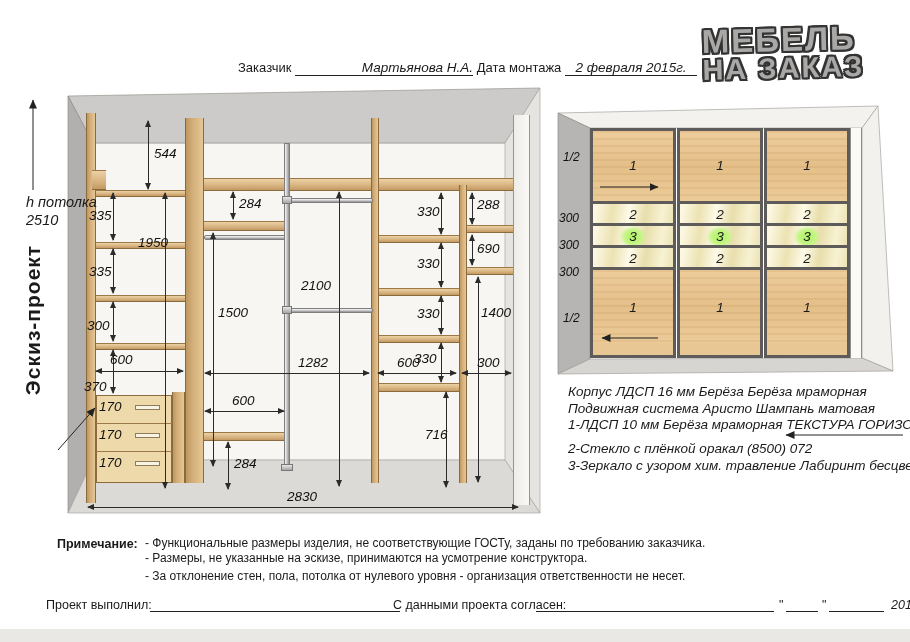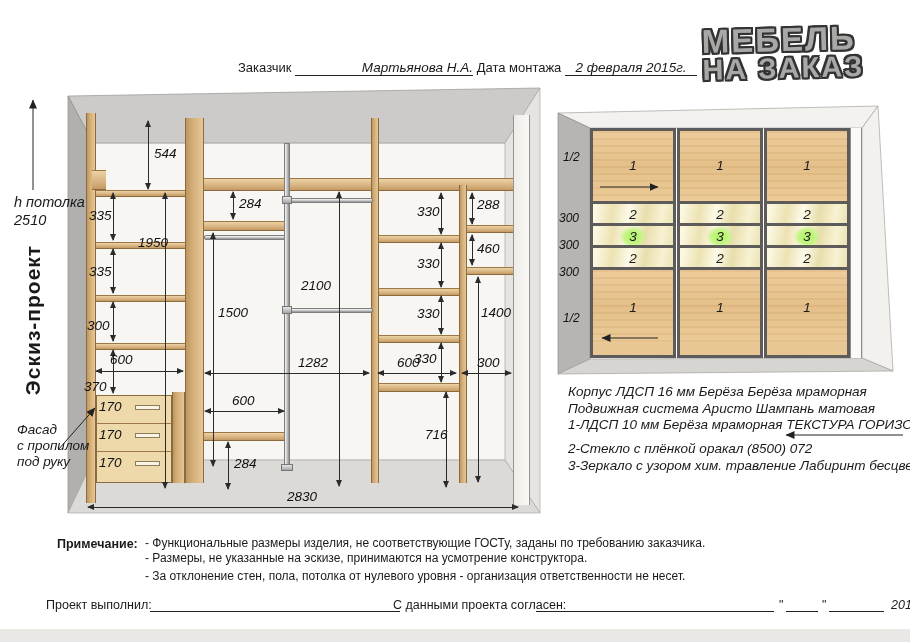--- a/index.html
+++ b/index.html
@@ -17,21 +17,21 @@
   #hdr1{top:38px;}
   #hdr2{top:60px;}
   
   .logo{position:absolute;left:702px;top:24px;z-index:3;transform:rotate(-1.5deg);
         font-weight:bold;letter-spacing:2px;color:#a9a8a6;line-height:0.95;
         text-shadow:-2px -2px 0 #333,2px -2px 0 #333,-2px 2px 0 #333,2px 2px 0 #333,
                     -2px 0 0 #333,2px 0 0 #333,0 -2px 0 #333,0 2px 0 #333;}
   .logo .l1{font-size:33px;}
   .logo .l2{font-size:29px;}
   
-  .ceilnote{position:absolute;left:14px;top:193px;font-style:italic;font-size:14.5px;line-height:18px;z-index:3;}
+  .ceilnote{position:absolute;left:26px;top:193px;font-style:italic;font-size:14.5px;line-height:18px;z-index:3;}
   .sketchtitle{position:absolute;left:-62px;top:308px;width:190px;text-align:center;
                transform:rotate(-90deg);font-weight:bold;font-size:21px;letter-spacing:1px;z-index:3;}
   .facadenote{position:absolute;left:17px;top:422px;font-style:italic;font-size:13.5px;line-height:16px;z-index:3;}
   
   .wood{position:absolute;z-index:1;}
   .pv{background:linear-gradient(90deg,#bd975f 0%,#d2ac77 35%,#e5c795 100%);border-left:1px solid #8b6a3e;border-right:1px solid #8b6a3e;}
   .shelf{background:linear-gradient(180deg,#ecd2a5 0%,#d9b583 55%,#c49a63 100%);border-top:1px solid #9b7947;border-bottom:1px solid #8b6a3e;}
   .chrome-h{position:absolute;z-index:2;background:linear-gradient(180deg,#fafafa 0%,#cfcfcf 45%,#8f8f8f 100%);border:1px solid #7e7e7e;border-radius:2px;}
   .chrome-v{position:absolute;z-index:2;background:linear-gradient(90deg,#f5f5f5 0%,#cdcdcd 45%,#8d8d8d 100%);border:1px solid #7e7e7e;}
   .conn{position:absolute;z-index:3;background:linear-gradient(180deg,#e8e8e8,#a5a5a5);border:1px solid #777;}
@@ -103,25 +103,20 @@
   <div class="logo">
     <div class="l1">МЕБЕЛЬ</div>
     <div class="l2">НА ЗАКАЗ</div>
   </div>
 
   <div class="ceilnote">
     <div>h потолка</div>
     <div>2510</div>
   </div>
   <div class="sketchtitle">Эскиз-проект</div>
-  <div class="facadenote">
-    <div>Фасад</div>
-    <div>с пропилом</div>
-    <div>под руку</div>
-  </div>
 
   <div class="wood pv" style="left:86px;top:113px;width:10px;height:390px;"></div>
 
   <div class="wood shelf" style="left:92px;top:170px;width:14px;height:20px;"></div>
 
   <div class="wood shelf" style="left:96px;top:190px;width:89px;height:7px;"></div>
   <div class="wood shelf" style="left:96px;top:242px;width:89px;height:7px;"></div>
   <div class="wood shelf" style="left:96px;top:295px;width:89px;height:7px;"></div>
   <div class="wood shelf" style="left:96px;top:343px;width:89px;height:7px;"></div>
 
@@ -242,21 +237,21 @@
       <div class="dlab" style="left: 425px; top: 427px;">716</div>
       <div class="dv" style="left: 472px; top: 193px; height: 31px;">
         <i class="u"></i>
         <i class="d"></i>
       </div>
       <div class="dlab" style="left: 477px; top: 197px;">288</div>
       <div class="dv" style="left: 472px; top: 235px; height: 30px;">
         <i class="u"></i>
         <i class="d"></i>
       </div>
-      <div class="dlab" style="left: 477px; top: 241px;">460</div>
+      <div class="dlab" style="left: 477px; top: 241px;">690</div>
       <div class="dv" style="left: 478px; top: 277px; height: 205px;">
         <i class="u"></i>
         <i class="d"></i>
       </div>
       <div class="dlab" style="left: 481px; top: 305px;">1400</div>
       <div class="dh" style="left: 96px; top: 371px; width: 87px;">
         <i class="l"></i>
         <i class="r"></i>
       </div>
       <div class="dlab" style="left: 110px; top: 352px;">600</div>

